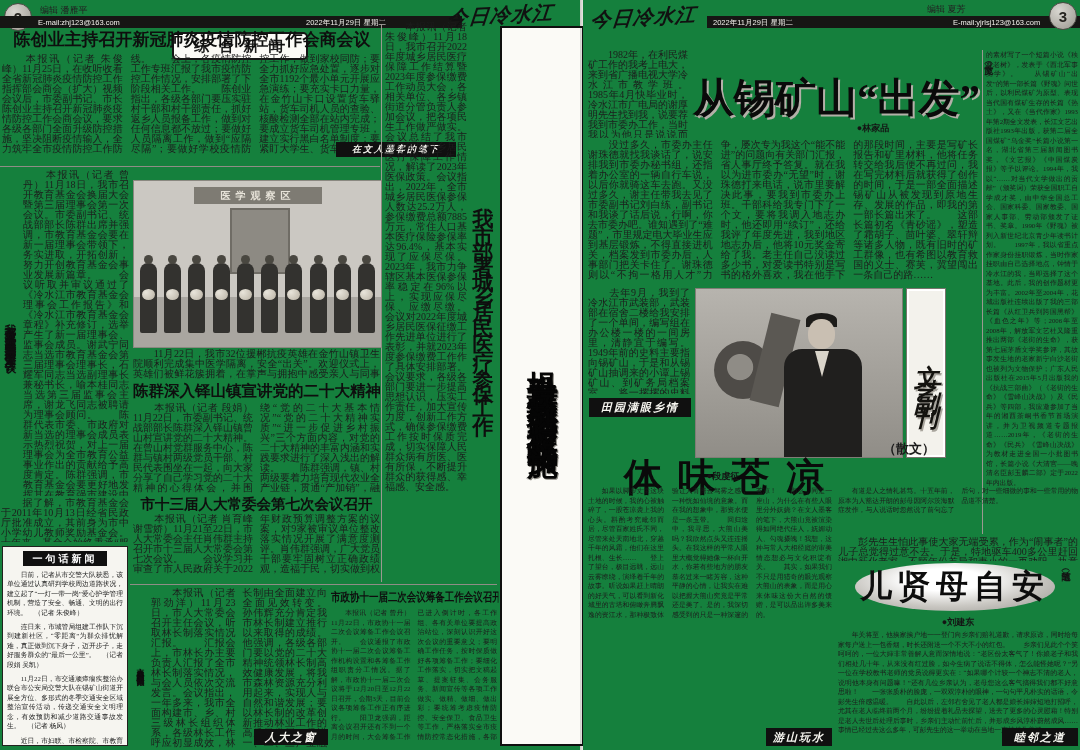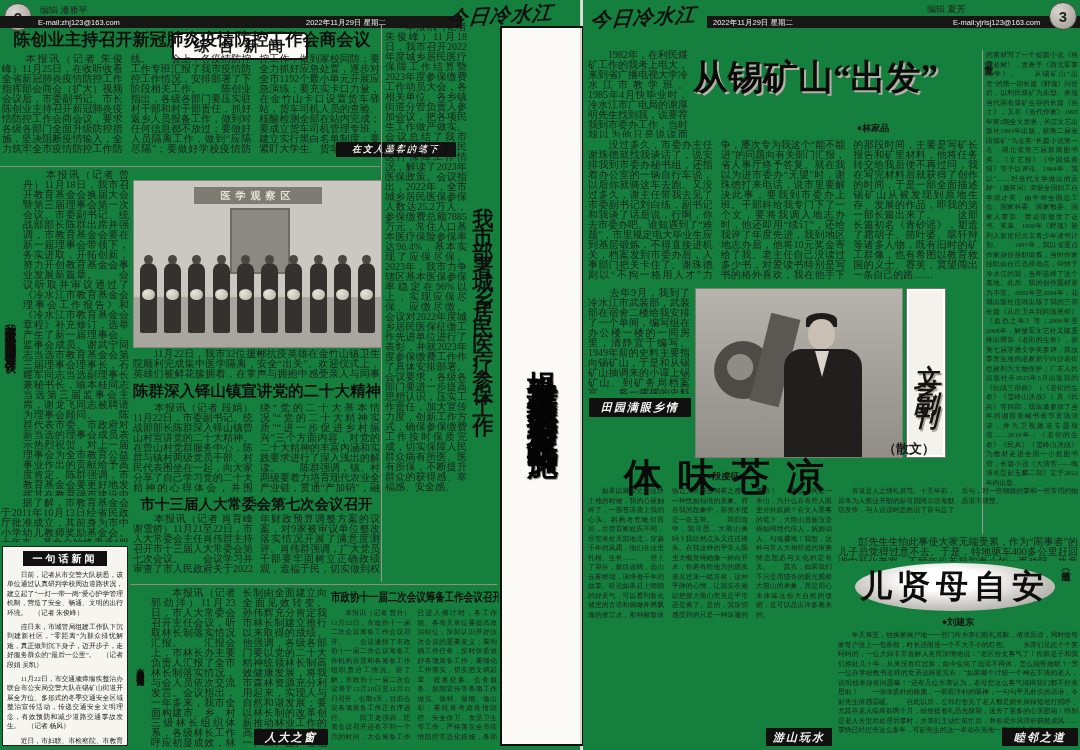--- a/index.html
+++ b/index.html
@@ -153,21 +153,21 @@
 
     <div class="abs masthead" style="left:8px;top:4px;">今日冷水江</div>
     <div class="abs bar" style="left:124px;top:16px;width:373px;height:12px;">
       <span style="left:6px;">2022年11月29日 星期二</span>
       <span style="left:246px;">E-mail:yjrlsj123@163.com</span>
     </div>
     <div class="abs editor" style="left:344px;top:3px;">编辑 夏芳</div>
     <div class="abs pagenum" style="left:466px;top:2px;">3</div>
 
     <div class="abs body-text" style="left:5px;top:50px;width:100px;height:88px;">　　1982年，在利民煤矿工作的我考上电大，来到省广播电视大学冷水江市教学班。　　1985年4月快毕业时，冷水江市广电局的谢厚明先生找到我，说要荐我到市委办工作，当时我以为他只是说说而已，不以为然，只觉得他乡外来气。</div>
-    <div class="abs big-title" style="left:110px;top:54px;width:290px;font-size:35px;">从锡矿山“出发”</div>
+    <div class="abs big-title" style="left:110px;top:71px;width:290px;font-size:41px;">从锡矿山“出发”</div>
     <div class="abs genre-v" style="left:399px;top:58px;height:60px;">（散文）</div>
     <div class="abs author-line" style="left:250px;top:122px;width:80px;">●林家品</div>
     <div class="abs body-text cols3" style="left:5px;top:140px;width:390px;height:144px;">　　没过多久，市委办主任谢珠德就找我谈话了，说安排我到市委办秘书组，还指着办公室的一辆自行车说，以后你就骑这车去跑。又没过多久，谢主任带我去见了市委副书记刘白练，副书记和我谈了话后说，行啊，你去市委办吧。谁知遇到了“难题”，市里规定电大毕业生应到基层锻炼，不得直接进机关，档案发到市委办后，人事部门把关卡住了。谢珠德则以“不拘一格用人才”力争，屡次专为我这个“能不能进”的问题向有关部门汇报，省人事厅终予答复。就在我以为进市委办“无望”时，谢珠德打来电话，说市里要解决此事，要我到市委办上班。干部科给我专门下了一个文，要将我调入地志办时，他还即用“续订”，还给我评了年度先进，我到地区地志办后，他将10元奖金寄给了我。老主任自己没读过多少书，对爱读书特别是写书的格外喜欢，我在他手下的那段时间，主要是写矿长报告和矿里材料，他将任务转交给我后便不再过问，我在写完材料后就获得了创作的时间，于是一部全面描述锡矿山从被发现到原地生存、发展的作品，即我的第一部长篇出来了。　　这部长篇初名《青砂谣》，塑造了霜胡子、茴叶婆、翠轩辩等诸多人物，既有旧时的矿工群像，也有希图以教育救国的义士、赛芙，冀望闯出一条自己的路……</div>
 
     <div class="abs photo2" style="left:112px;top:288px;width:206px;height:168px;">
       <div class="sculpt"></div>
       <div class="sculpt2"></div>
       <div class="man-hair"></div>
       <div class="man-head"></div>
       <div class="man-body"></div>

